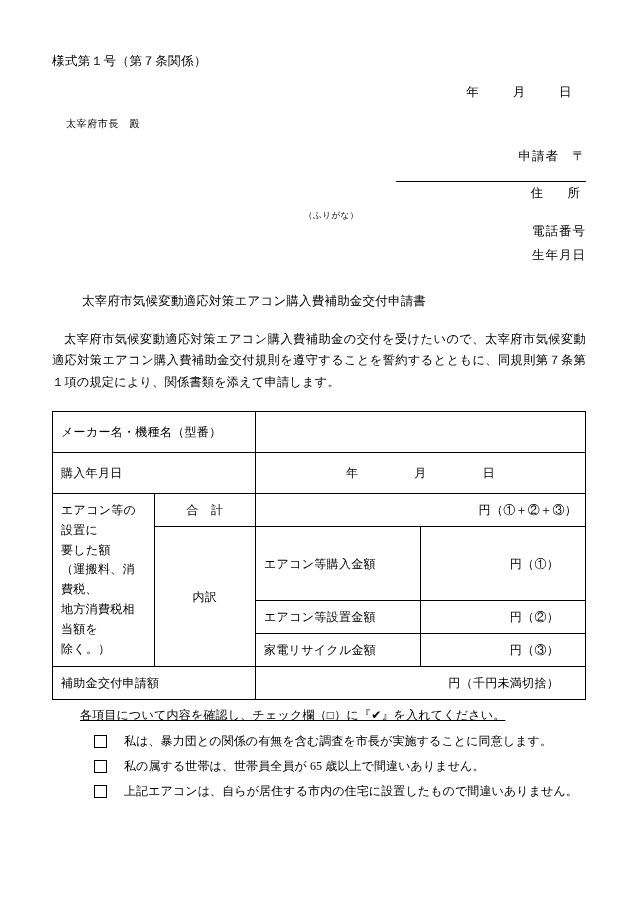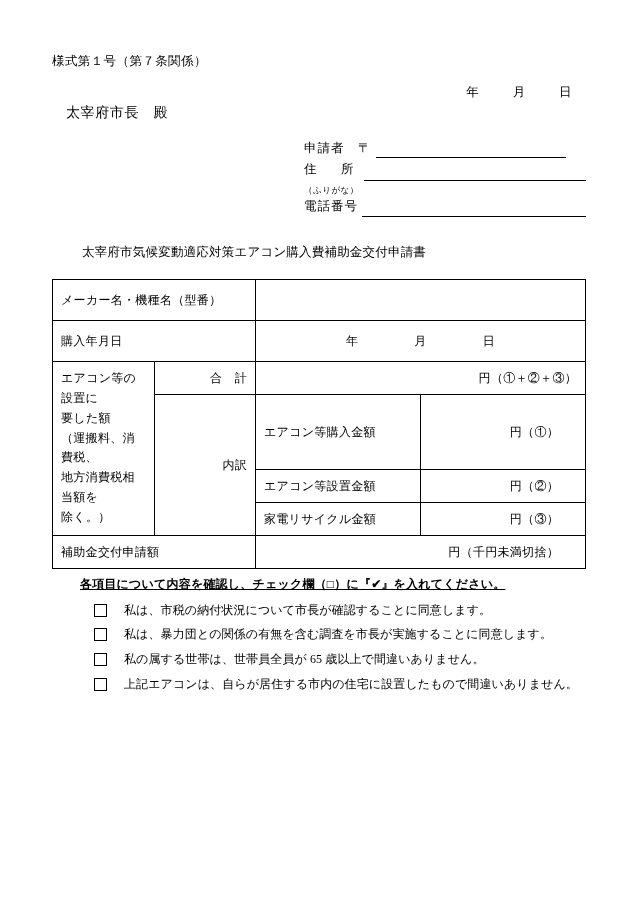--- a/index.html
+++ b/index.html
@@ -30,32 +30,34 @@
     margin-top: 12px;
     text-align: right;
     padding-right: 14px;
     font-size: 12.5px;
     letter-spacing: 0.4px;
   }
   .date-line span { display: inline-block; }
   .date-y { margin-right: 30px; }
   .date-m { margin-right: 30px; }
   .addressee {
+    margin-top: 14px;
     padding-left: 14px;
-    font-size: 14px;
+    font-size: 10px;
     letter-spacing: 0.6px;
   }
   .applicant-block {
     margin-top: 16px;
     padding-left: 252px;
   }
   .app-row {
     display: flex;
     align-items: flex-end;
     margin-bottom: 3px;
+    flex-direction: column;
   }
   .app-label {
     font-size: 12.5px;
     white-space: nowrap;
     letter-spacing: 1px;
     padding-bottom: 1px;
   }
   .app-label.wide { letter-spacing: 6px; font-family: Liberation Mono, monospace; }
   .app-rule {
     flex: 1;
@@ -92,21 +94,21 @@
     table-layout: fixed;
   }
   table.main td {
     border: 1px solid #000;
     font-size: 12px;
     padding: 7px 8px;
     vertical-align: middle;
     letter-spacing: 0.3px;
   }
   .cell-label { width: 186px; }
-  .cell-sub { width: 54px; text-align: right; }
+  .cell-sub { width: 54px; text-align: center; }
   .cell-sub2 { width: 132px; }
   .h-maker { height: 26px; }
   .h-date { height: 26px; }
   .purchase-date-inner {
     display: flex;
     justify-content: center;
     gap: 56px;
   }
   .vert-label {
     line-height: 1.65;
@@ -124,21 +126,20 @@
     font-size: 12.5px;
     font-weight: bold;
     letter-spacing: 0.5px;
   }
   .pledge-note {
     margin-top: 6px;
     padding-left: 28px;
     font-size: 12px;
     text-decoration: underline;
     letter-spacing: 0.2px;
-    font-weight: bold;
   }
   ul.pledge-list {
     list-style: none;
     margin: 8px 0 0 0;
     padding: 0 0 0 38px;
   }
   ul.pledge-list li {
     position: relative;
     font-size: 12px;
     line-height: 1.65;
@@ -178,24 +179,31 @@
     </div>
     <div class="app-row">
       <div class="app-label wide">住　所</div>
       <div class="app-rule"></div>
     </div>
     <div class="furigana">（ふりがな）</div>
     <div class="app-row">
       <div class="app-label">電話番号</div>
       <div class="app-rule"></div>
     </div>
+    <div class="app-row">
+      <div class="app-label">生年月日</div>
+      <div class="app-rule"></div>
+    </div>
   </div>
 
   <div class="doc-title">太宰府市気候変動適応対策エアコン購入費補助金交付申請書</div>
 
+  <div class="body-para">
+    <span class="indent">太宰府市気候変動適応対策エアコン購入費補助金の交付を受けたいので、太宰府市気候変動適応対策エアコン購入費補助金交付規則を遵守することを誓約するとともに、同規則第７条第１項の規定により、関係書類を添えて申請します。</span>
+  </div>
 
   <table class="main">
     <tbody>
         <tr>
       <td class="cell-label h-maker" colspan="2">メーカー名・機種名（型番）</td>
       <td colspan="2"></td>
     </tr>
     <tr>
       <td class="cell-label h-date" colspan="2">購入年月日</td>
       <td colspan="2">
@@ -233,24 +241,20 @@
     <tr>
       <td class="cell-label" colspan="2">補助金交付申請額</td>
       <td class="amount-right" colspan="2">円（千円未満切捨）</td>
     </tr>
   </tbody>
     </table>
 
   <div class="pledge-note">各項目について内容を確認し、チェック欄（□）に『✔』を入れてください。</div>
 
   <ul class="pledge-list">
-    <li>
-      <span class="checkbox"></span>
-      <span>私は、市税の納付状況について市長が確認することに同意します。</span>
-    </li>
     <li>
       <span class="checkbox"></span>
       <span>私は、暴力団との関係の有無を含む調査を市長が実施することに同意します。</span>
     </li>
     <li>
       <span class="checkbox"></span>
       <span>私の属する世帯は、世帯員全員が 65 歳以上で間違いありません。</span>
     </li>
     <li>
       <span class="checkbox"></span>

